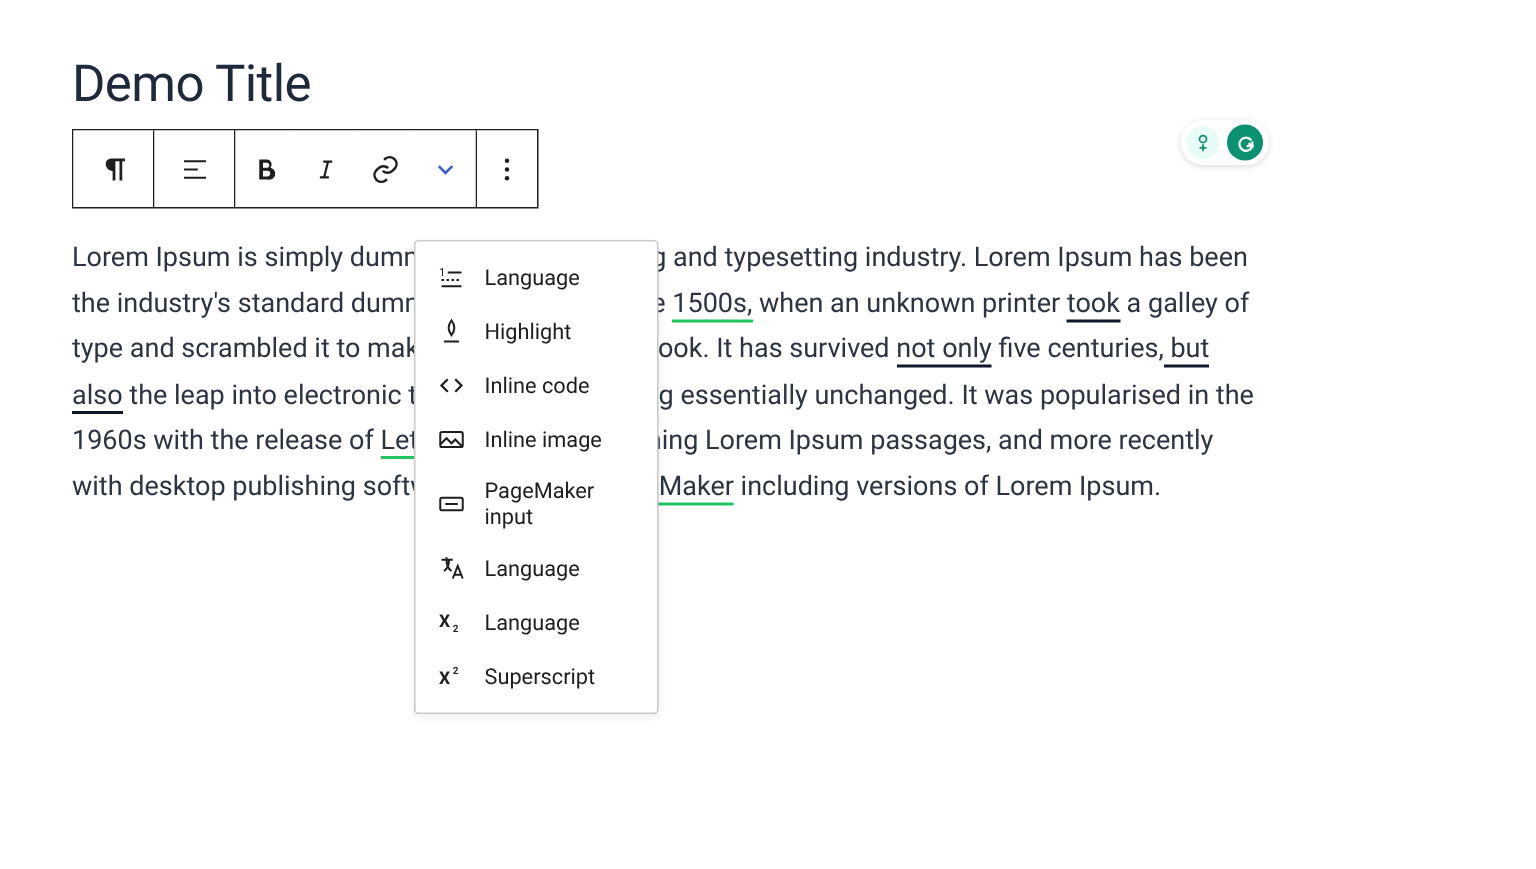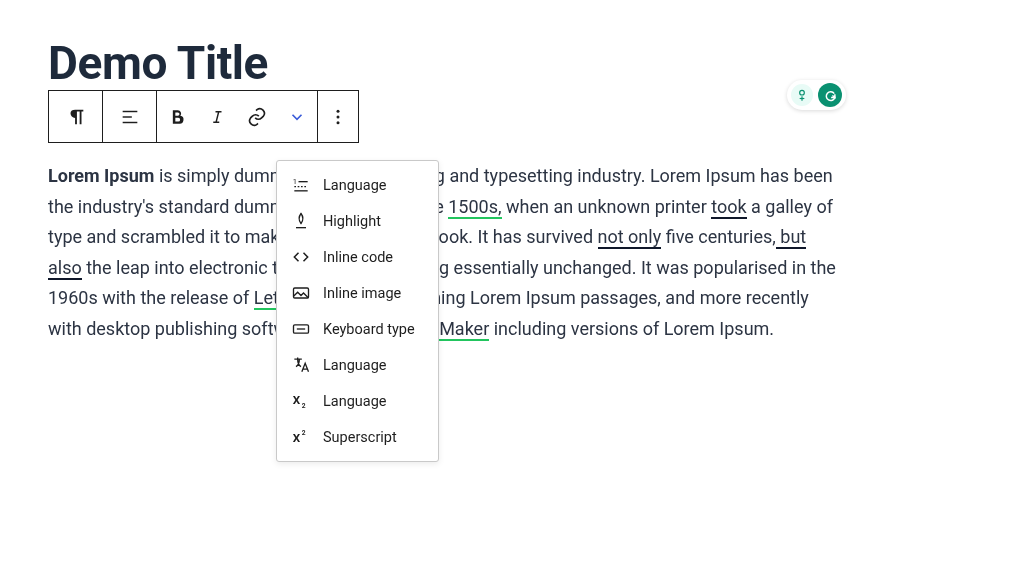--- a/index.html
+++ b/index.html
@@ -1,25 +1,25 @@
 <!DOCTYPE html>
 <html><head>
 <meta charset="utf-8">
 <style>
   *{box-sizing:border-box;margin:0;padding:0}
   body{font-family:-apple-system,BlinkMacSystemFont,"Segoe UI",Roboto,Helvetica,Arial,sans-serif;background:#fff;width:1024px;height:579px;overflow:hidden;position:relative}
   .container{padding:36px 48px 0 48px}
-  .title{font-size:46px;font-weight:700;color:#1e2a3b;letter-spacing:-0.4px;margin-bottom:0}
+  .title{font-size:34px;font-weight:400;color:#1e2a3b;letter-spacing:-0.4px;margin-bottom:10px}
   .toolbar{display:inline-flex;border:1px solid #1e1e1e;height:53px;margin-bottom:18px;background:#fff}
   .tb-group{display:flex;align-items:center;border-right:1px solid #1e1e1e;height:100%}
   .tb-group:last-child{border-right:none}
   .tb-btn{width:53px;height:100%;display:flex;align-items:center;justify-content:center;background:#fff;cursor:pointer;border:none}
   .tb-btn.narrow{width:40px}
   .body-text{font-size:18px;line-height:1.7;color:#2c3443;max-width:795px}
-  .body-text strong{font-weight:700}
+  .body-text strong{font-weight:400}
   .ul-red{border-bottom:2px solid #22c55e}
   .ul-blue{border-bottom:2px solid #0f172a}
   .dropdown{position:absolute;left:276px;top:160px;width:163px;background:#fff;border:1px solid #c9c9c9;border-radius:3px;box-shadow:0 2px 6px rgba(0,0,0,0.08);padding:6px 0}
   .dd-item{display:flex;align-items:center;gap:12px;padding:8px 14px;font-size:14.5px;color:#1e1e1e;cursor:pointer}
   .dd-item .ico{width:20px;height:20px;display:flex;align-items:center;justify-content:center;flex-shrink:0}
   .grammarly{position:absolute;top:80px;right:178px;display:flex;align-items:center;gap:5px;background:#fff;border-radius:15px;padding:3px 4px;box-shadow:0 1px 4px rgba(0,0,0,0.15)}
   .g-bubble{width:24px;height:24px;border-radius:50%;background:#0a9171;display:flex;align-items:center;justify-content:center}
   .g-plus{width:22px;height:22px;border-radius:50%;background:#e8fbf6;display:flex;align-items:center;justify-content:center}
   svg{display:block}
 </style>
@@ -138,21 +138,21 @@
       </span>
     <span>Inline image</span>
   </div>
   <div class="dd-item">
     <span class="ico">
         <svg width="20" height="20" viewBox="0 0 24 24" fill="none" stroke="#1e1e1e" stroke-width="1.6">
           <rect x="3" y="7" width="18" height="10" rx="1.5"></rect>
           <line x1="7" y1="12" x2="17" y2="12"></line>
         </svg>
       </span>
-    <span>Keyboard type</span>
+    <span>PageMaker input</span>
   </div>
   <div class="dd-item">
     <span class="ico">
         <svg width="20" height="20" viewBox="0 0 24 24" fill="none" stroke="#1e1e1e" stroke-width="1.6">
           <path d="M4 5h9M8 3v2M6 14c3-2 4-5 4-9M12 14c-3-2-4-5-4-9"></path>
           <path d="M13 20l4-10 4 10M14.5 17h5"></path>
         </svg>
       </span>
     <span>Language</span>
   </div>

